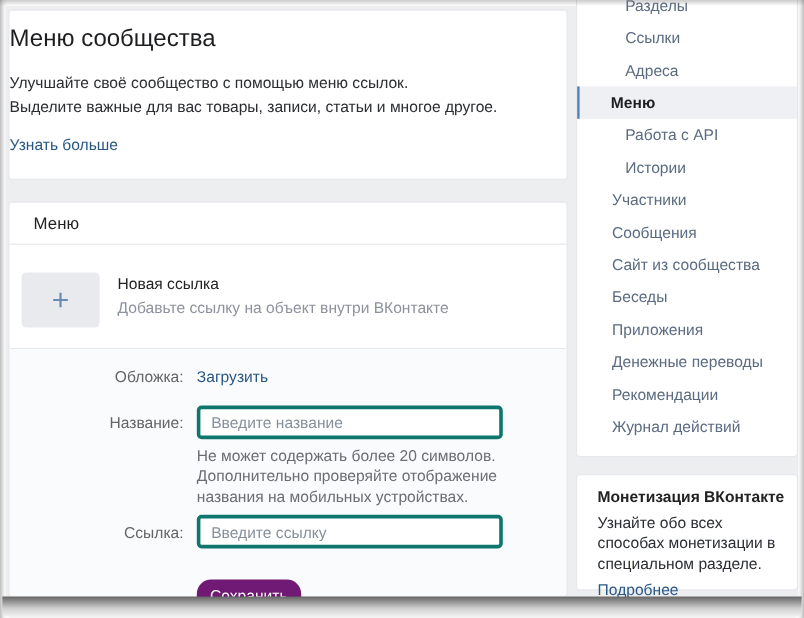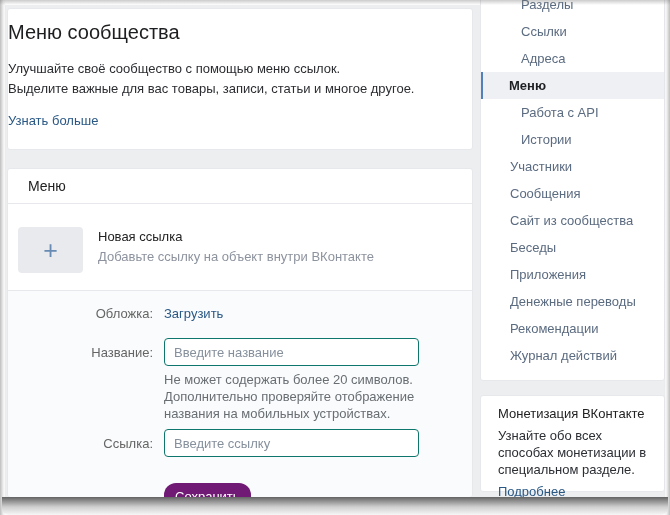--- a/index.html
+++ b/index.html
@@ -28,37 +28,37 @@
   .nl-title { font-weight:normal; color:#222; }
   .nl-sub { margin-top:5px; color:#8d939e; }
 
   .form-section { position:relative; height:206px; background:#fafbfc; border-radius:0 0 3px 3px;text-decoration:underline; }
   .form-row { position:absolute; left:0; display:flex; align-items:center; }
   .form-label { width:145px; text-align:right; margin-right:11px; color:#656565; }
   .row-cover { top:12px; height:20px; }
   .row-name  { top:47px; }
   .row-link  { top:138px; }
   .upload-link { color:#2a5885; cursor:pointer; text-decoration:none; }
-  .text-input { width:255px; height:28px; border:1px solid #0f766e; border-radius:4px; padding:0 9px;
+  .text-input { width:255px; height:28px; border:3px solid #0f766e; border-radius:4px; padding:0 9px;
                 font-family:"Liberation Sans", sans-serif; font-size:13px; color:#6d28d9; background:#fff; }
   .text-input::placeholder { color:#86909c; }
   .hint { position:absolute; left:156px; top:80px; color:#696e73; line-height:17px; }
   .save-btn { position:absolute; left:156px; top:175px; height:27px; line-height:27px; padding:0 11px;
               background:#701a75; color:#fff; border:none; border-radius:12px; font-size:13px;
               font-family:"Liberation Sans", sans-serif; cursor:pointer;margin-top:17px; }
 
   
   .sidebar-card { left:480px; top:-10px; width:185px; height:391px; border-radius:0 0 3px 3px; }
   .side-item { height:27px; display:flex; align-items:center; padding-left:29px; color:#5b6b80; cursor:pointer; }
   .side-item.sub { padding-left:40px; }
   .side-item.active { background:#eef0f3; border-left:2px solid #5181b8; padding-left:26px; }
   .side-item.active span { color:#1d1f23; font-weight:bold; }
 
   .monet-card { left:480px; top:395px; width:185px; height:97px; padding:10px 8px 0 17px; }
-  .monet-title { font-weight:normal; color:#222; margin-bottom:6px; }
+  .monet-title { font-weight:bold; color:#222; margin-bottom:6px; }
   .monet-text { color:#2b2e33; line-height:17px; width:152px; }
   .monet-link { display:inline-block; margin-top:6px; color:#2a5885; cursor:pointer; text-decoration:none; }
 
   
   .frame { position:absolute; pointer-events:none; z-index:10; }
   .frame-left  { left:0; top:0; bottom:0; width:6px;
                  background:linear-gradient(to right, rgba(110,110,110,.45), rgba(170,170,170,.18) 55%, rgba(255,255,255,0)); }
   .frame-right { right:0; top:0; bottom:0; width:6px;
                  background:linear-gradient(to left, rgba(110,110,110,.45), rgba(170,170,170,.18) 55%, rgba(255,255,255,0)); }
   .frame-top   { left:0; right:0; top:0; height:5px;

